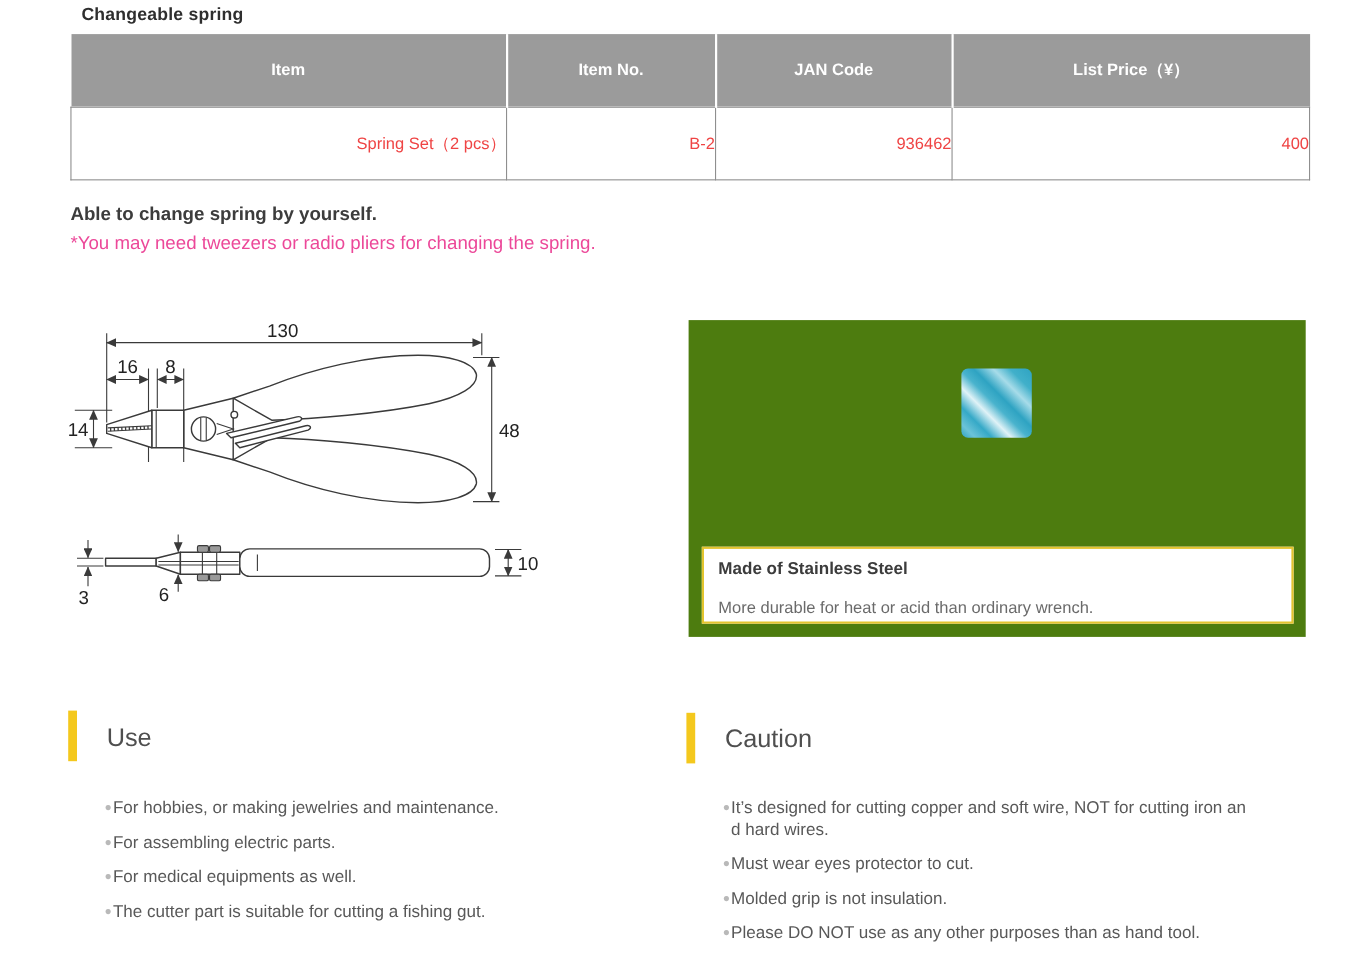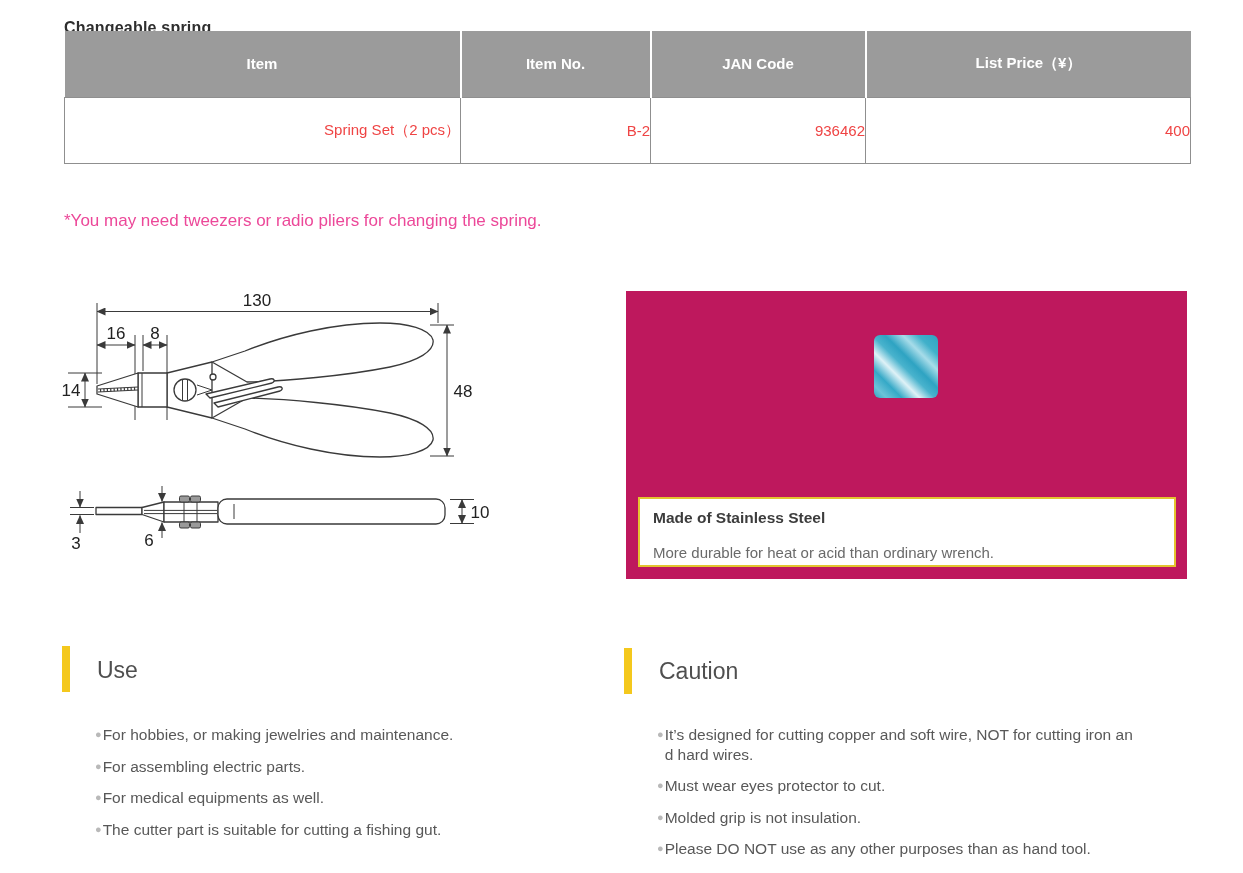--- a/index.html
+++ b/index.html
@@ -1,36 +1,36 @@
 <!DOCTYPE html>
 <html><head>
 <meta charset="utf-8">
 <style>
   * { margin:0; padding:0; box-sizing:border-box; }
   html,body { background:#fff; }
   body { font-family:"Liberation Sans", sans-serif; }
   .page { position:relative; width:1243px; height:873px; background:#fff; overflow:hidden; }
 
-  .page-title { position:absolute; left:64px; top:5px; font-size:16px; font-weight:bold; color:#2e2e2e; letter-spacing:0.2px;margin-top:14px; }
+  .page-title { position:absolute; left:74px; top:5px; font-size:16px; font-weight:bold; color:#2e2e2e; letter-spacing:0.2px; }
 
   table.product { position:absolute; left:64px; top:31px; width:1126px; border-collapse:collapse; table-layout:fixed; }
   table.product col.c1{width:396px;} table.product col.c2{width:190px;} table.product col.c3{width:215px;} table.product col.c4{width:325px;}
   table.product th { height:66px; background:#9b9b9b; color:#fff; font-weight:bold; font-size:15px; text-align:center; border-right:2px solid #fff; }
   table.product th:last-child { border-right:none; }
   table.product td { height:66px; background:#fff; color:#ef4444; font-size:15px; text-align:right; border:1px solid #8f8f8f; }
 
   .statement { position:absolute; left:64px; top:185px; font-size:17px; font-weight:bold; color:#3c3c3c; }
   .note { position:absolute; left:64px; top:211px; font-size:17px; color:#ec4899; }
 
   svg.diagram { position:absolute; left:60px; top:283px; }
   svg.diagram .dl { stroke:#3a3a3a; stroke-width:1; fill:none; }
   svg.diagram .part { fill:#fff; stroke:#3a3a3a; stroke-width:1.3; stroke-linejoin:round; }
   svg.diagram text { font-family:"Liberation Sans", sans-serif; font-size:17px; fill:#222; }
 
-  .panel { position:absolute; left:626px; top:291px; width:561px; height:288px; background:#be185d; }
+  .panel { position:absolute; left:626px; top:291px; width:561px; height:288px; background:#4d7c0f; }
   .steel-chip { position:absolute; left:248px; top:44px; width:64px; height:63px; border-radius:6px;
     background:linear-gradient(45deg,#2ea3c2 0%,#6cc3d8 10%,#35a9c7 22%,#dff2f7 36%,#49b3cd 48%,#2ea3c2 58%,#a7dce9 72%,#41b0ca 84%,#2ea3c2 100%); }
   .infobox { position:absolute; left:12px; top:206px; width:538px; height:70px; background:#fff; border:2px solid #e3c42f; padding:10px 13px; }
   .infobox-title { font-size:15.5px; font-weight:bold; color:#3c3c3c; }
   .infobox-desc { font-size:15px; color:#6a6a6a; margin-top:17px; }
 
   .secbar { position:absolute; width:8px; height:46px; background:#f4c81d; }
   .secbar.use { left:62px; top:646px; }
   .secbar.caution { left:624px; top:648px; }
   .sectitle { position:absolute; font-size:23px; color:#4f4f4f; }
@@ -69,20 +69,21 @@
     <tbody>
       <tr>
         <td>Spring Set（2 pcs）</td>
         <td>B-2</td>
         <td>936462</td>
         <td>400</td>
       </tr>
     </tbody>
   </table>
 
+  <p class="statement">Able to change spring by yourself.</p>
   <p class="note">*You may need tweezers or radio pliers for changing the spring.</p>
 
   <svg class="diagram" width="440" height="272" viewBox="0 0 440 272">
     <defs>
       <marker id="ae" markerWidth="9" markerHeight="8" refX="8.5" refY="4" orient="auto">
           <path d="M0,0 L9,4 L0,8 Z" fill="#3a3a3a"></path>
         </marker>
       <marker id="as" markerWidth="9" markerHeight="8" refX="0.5" refY="4" orient="auto">
           <path d="M9,0 L0,4 L9,8 Z" fill="#3a3a3a"></path>
         </marker>

